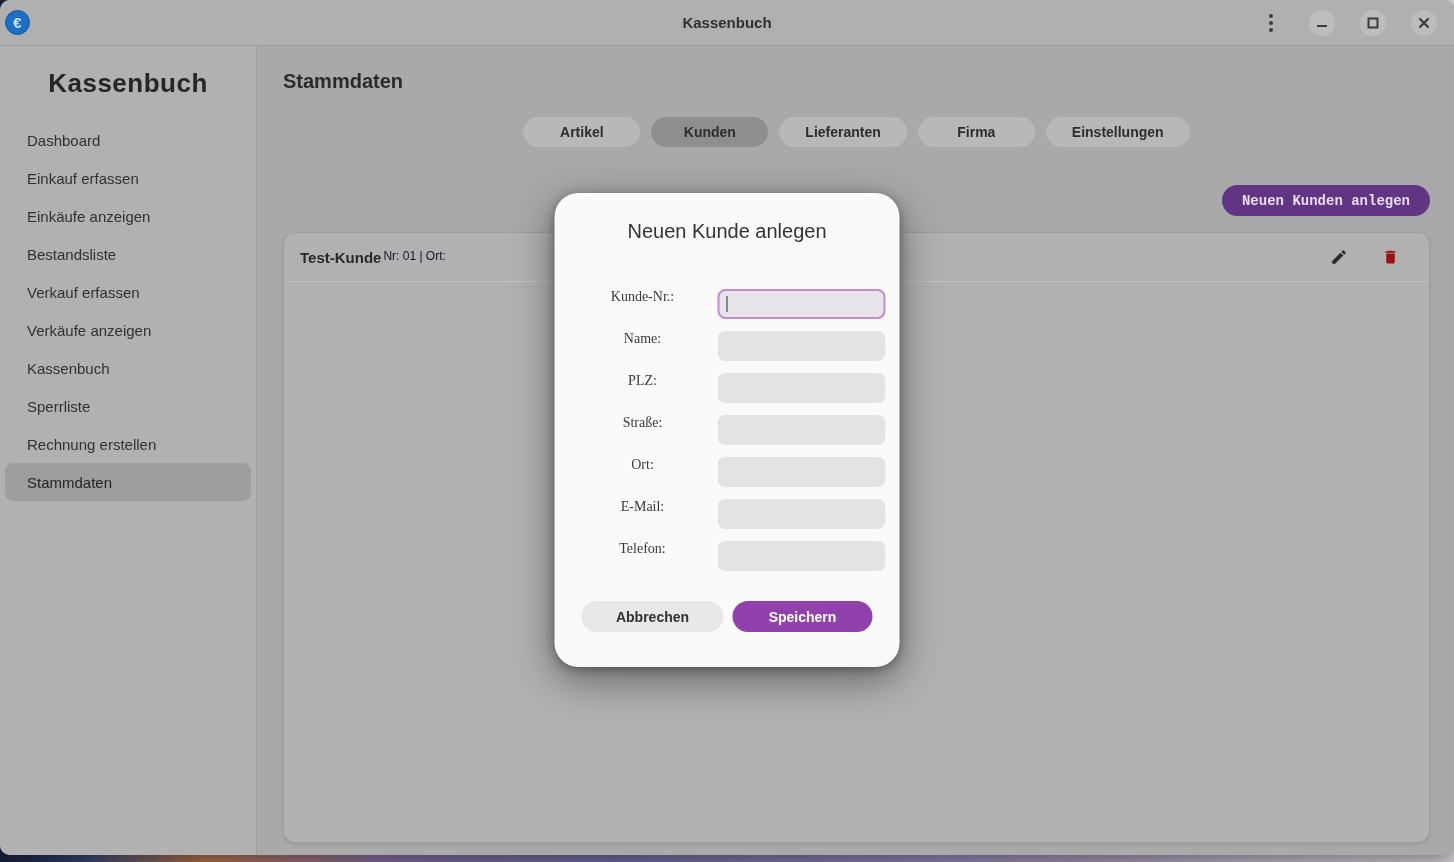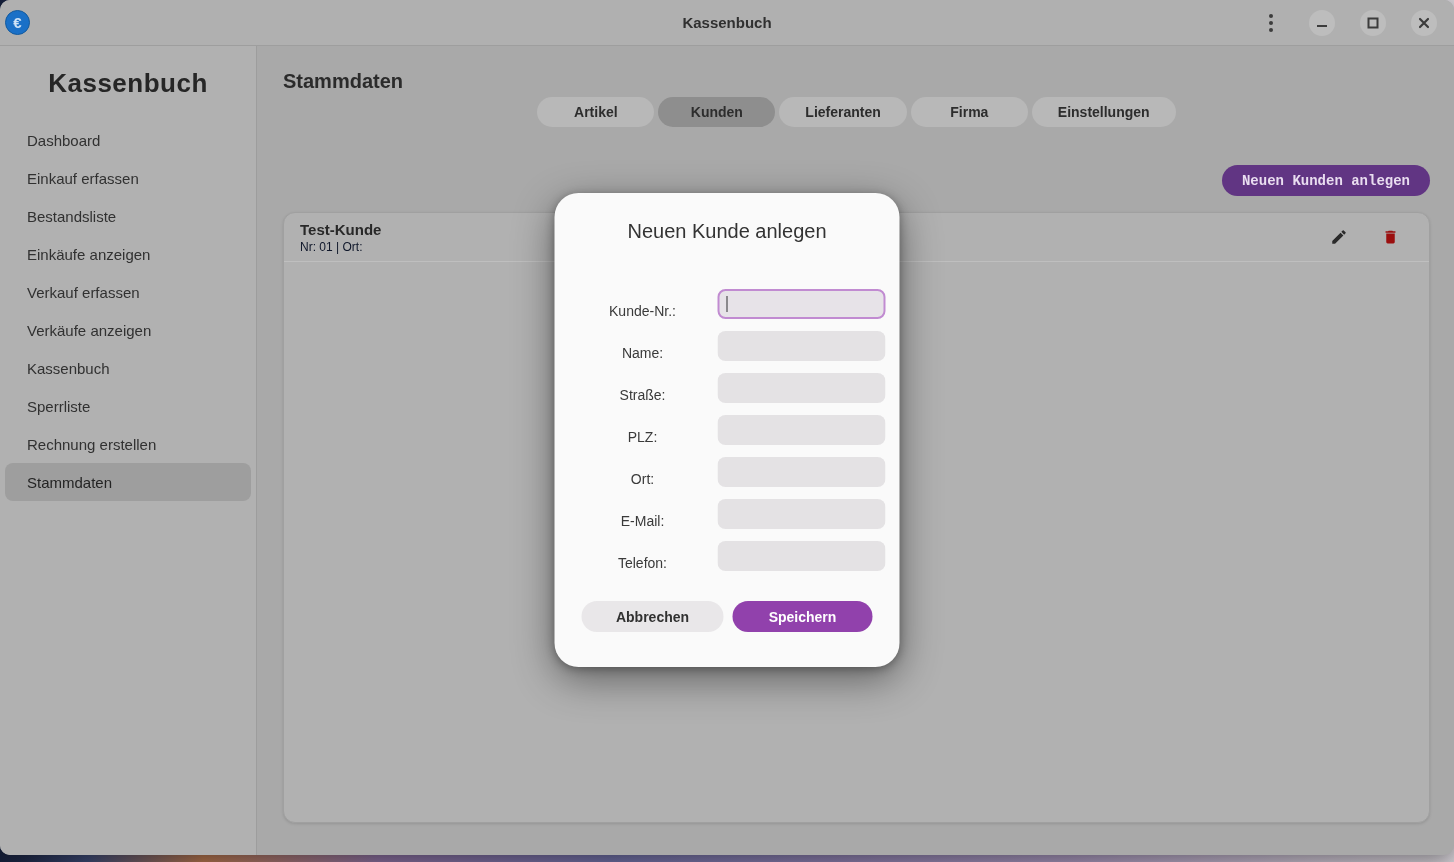--- a/index.html
+++ b/index.html
@@ -48,21 +48,21 @@
   .sidebar-title { text-align:center; font-weight:bold; font-size:26px; color:#262626; letter-spacing:.5px; }
   .nav { margin-top:22px; }
   .nav-item {
     height:38px; display:flex; align-items:center; padding-left:22px;
     font-size:15px; color:#313131; margin:0 5px; border-radius:8px; cursor:pointer;
   }
   .nav-item.active { background:#9e9e9e; color:#242424; }
   
   .content { flex:1; position:relative; padding:24px 24px 0 26px; }
   .page-title { font-size:20px; font-weight:bold; color:#2b2b2b; }
-  .tabs { display:flex; justify-content:center; gap:4px; margin-top:4px; }
+  .tabs { display:flex; justify-content:center; gap:11px; margin-top:24px; }
   .tab {
     min-width:117px; height:30px; padding:0 26px; border-radius:15px;
     background:#b8b8b8; color:#2d2d2d; font-weight:bold; font-size:14px;
     display:flex; align-items:center; justify-content:center; cursor:pointer;
   }
   .tab.active { background:#8e8e8e; }
   .action-row { display:flex; justify-content:flex-end; margin-top:38px; }
   .btn-new {
     height:31px; padding:0 20px; border-radius:16px; border:none;
     background:#613583; color:#e9ddf0; font-weight:bold; font-size:14px;
@@ -70,34 +70,34 @@
   }
   .card {
     margin-top:16px; height:611px; background:#b1b1b1;
     border:1px solid #a0a0a0; border-radius:12px; overflow:hidden;
     box-shadow:0 1px 3px rgba(0,0,0,.12);
   }
   .cust-row {
     height:49px; display:flex; align-items:center; padding:0 28px 0 16px;
     border-bottom:1px solid #bfbfbf;
   }
-  .cust-info { display:flex; flex-direction:column; gap:2px; }
+  .cust-info { display:flex; gap:2px; }
   .cust-name { font-weight:bold; font-size:15px; color:#282828; }
   .cust-details { font-size:12px; color:#0f172a; }
   .cust-actions { margin-left:auto; display:flex; align-items:center; gap:30px; }
   .icon-btn { background:none; border:none; cursor:pointer; padding:2px; display:flex; }
   
   .dialog {
     position:absolute; left:50%; transform:translateX(-50%); top:193px;
     width:345px; height:474px; background:#fafafa; border-radius:24px;
     box-shadow:0 12px 40px rgba(0,0,0,.45), 0 2px 10px rgba(0,0,0,.3);
     padding:24px 13px 24px 13px; z-index:10;
   }
   .dialog-title { text-align:center; font-size:20px; color:#333; line-height:28px; margin-bottom:44px; }
-  .field-row { display:flex; align-items:flex-end; margin-bottom:12px; }
+  .field-row { display:flex; align-items:flex-start; margin-bottom:12px;font-family:Liberation Serif, serif; }
   .field-label { flex:0 0 150px; text-align:center; font-size:14px; color:#3a3a3a; }
   .input-wrap { position:relative; width:168px; }
   .field-input {
     width:168px; height:30px; border-radius:8px; border:2px solid transparent;
     background:#e4e2e4; font-family:inherit; font-size:14px; color:#222;
     padding:0 8px; outline:none;
   }
   .field-input.focused { border-color:#c18bd1; background:#e7e3e8; }
   .caret { position:absolute; left:9px; top:7px; width:1px; height:16px; background:#303030; }
   .dialog-buttons { display:flex; justify-content:center; gap:9px; margin-top:30px; }
@@ -144,22 +144,22 @@
     </div>
   </div>
 
   <div class="body-row">
 
     <div class="sidebar">
       <div class="sidebar-title">Kassenbuch</div>
       <div class="nav">
         <div class="nav-item">Dashboard</div>
         <div class="nav-item">Einkauf erfassen</div>
+        <div class="nav-item">Einkäufe anzeigen</div>
         <div class="nav-item">Bestandsliste</div>
-        <div class="nav-item">Einkäufe anzeigen</div>
         <div class="nav-item">Verkauf erfassen</div>
         <div class="nav-item">Verkäufe anzeigen</div>
         <div class="nav-item">Kassenbuch</div>
         <div class="nav-item">Sperrliste</div>
         <div class="nav-item">Rechnung erstellen</div>
         <div class="nav-item active">Stammdaten</div>
       </div>
     </div>
 
     <div class="content">
@@ -208,25 +208,25 @@
       <div class="input-wrap">
         <input class="field-input focused" value="" style="">
         <span class="caret"></span>
       </div>
     </div>
     <div class="field-row">
       <div class="field-label">Name:</div>
       <div class="input-wrap"><input class="field-input" value="" style=""></div>
     </div>
     <div class="field-row">
+      <div class="field-label">PLZ:</div>
+      <div class="input-wrap"><input class="field-input" value="" style=""></div>
+    </div>
+    <div class="field-row">
       <div class="field-label">Straße:</div>
-      <div class="input-wrap"><input class="field-input" value="" style=""></div>
-    </div>
-    <div class="field-row">
-      <div class="field-label">PLZ:</div>
       <div class="input-wrap"><input class="field-input" value="" style=""></div>
     </div>
     <div class="field-row">
       <div class="field-label">Ort:</div>
       <div class="input-wrap"><input class="field-input" value="" style=""></div>
     </div>
     <div class="field-row">
       <div class="field-label">E-Mail:</div>
       <div class="input-wrap"><input class="field-input" value="" style=""></div>
     </div>

